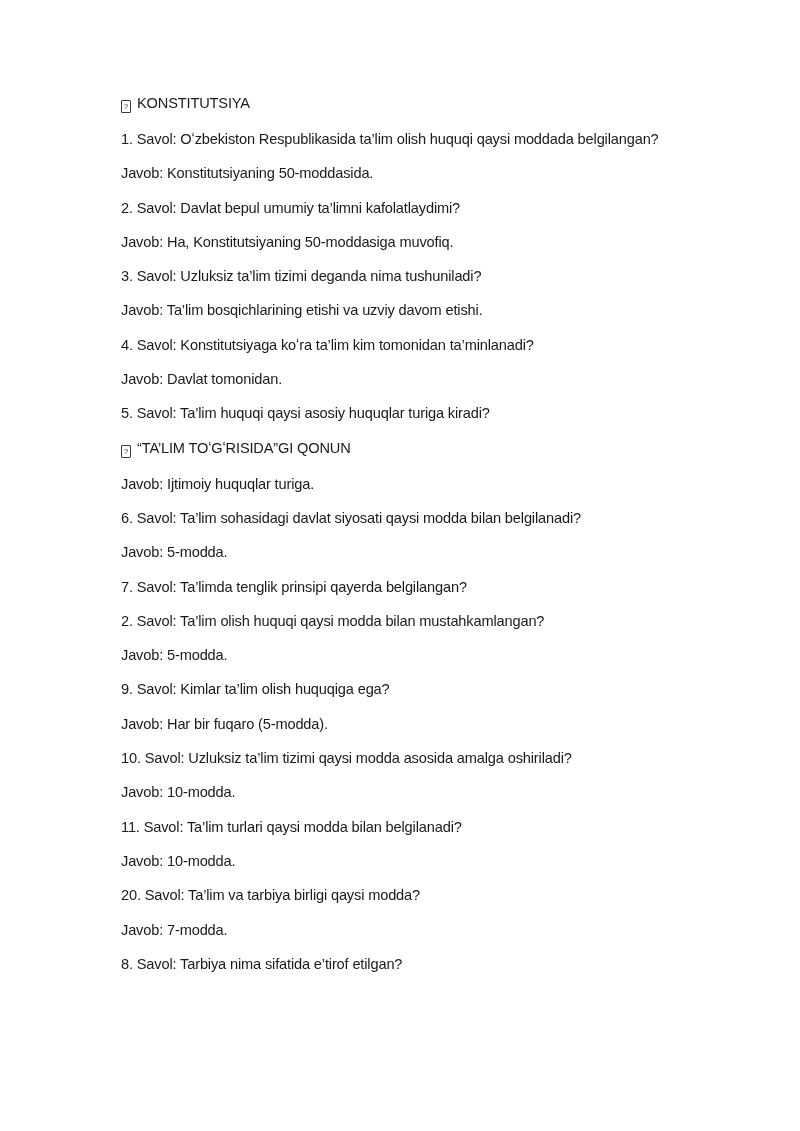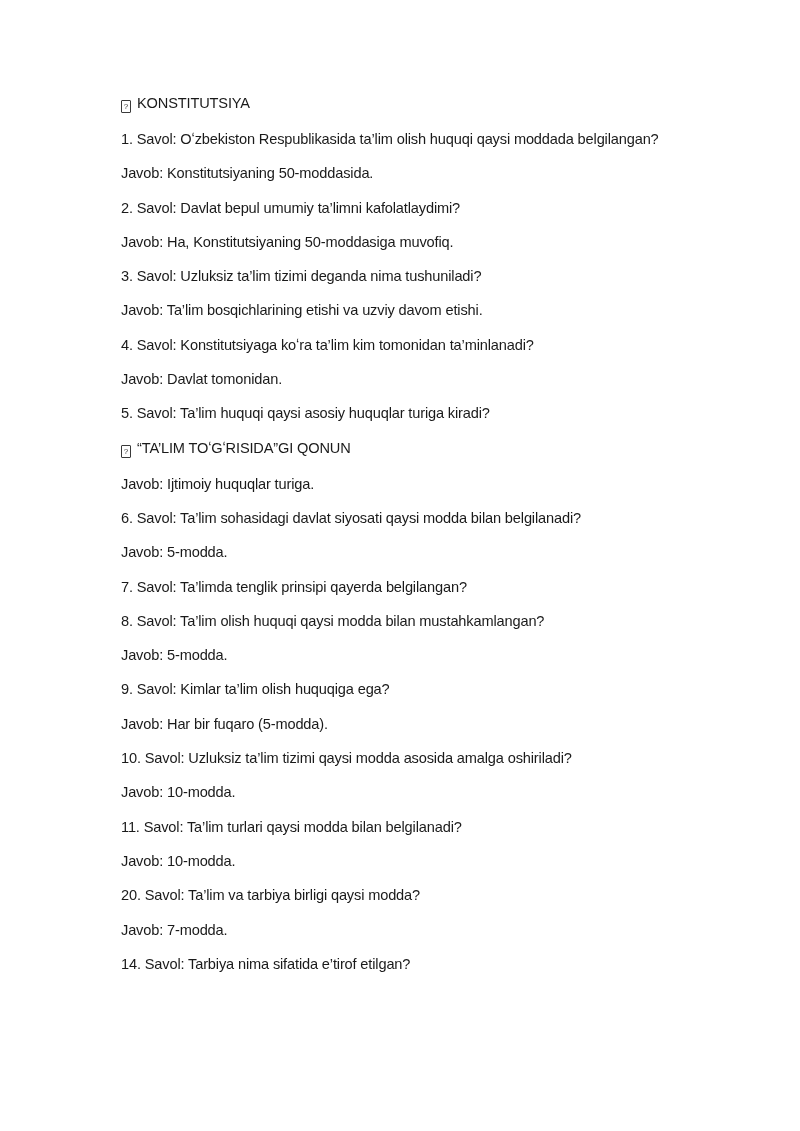--- a/index.html
+++ b/index.html
@@ -57,24 +57,24 @@
     <p class="para question"><span>3. Savol: Uzluksiz ta’lim tizimi deganda nima tushuniladi?</span></p>
     <p class="para answer"><span>Javob: Ta’lim bosqichlarining etishi va uzviy davom etishi.</span></p>
     <p class="para question"><span>4. Savol: Konstitutsiyaga koʻra ta’lim kim tomonidan ta’minlanadi?</span></p>
     <p class="para answer"><span>Javob: Davlat tomonidan.</span></p>
     <p class="para question"><span>5. Savol: Ta’lim huquqi qaysi asosiy huquqlar turiga kiradi?</span></p>
     <p class="para heading"><span class="tofu">?</span><span>“TA’LIM TOʻGʻRISIDA”GI QONUN</span></p>
     <p class="para answer"><span>Javob: Ijtimoiy huquqlar turiga.</span></p>
     <p class="para question"><span>6. Savol: Ta’lim sohasidagi davlat siyosati qaysi modda bilan belgilanadi?</span></p>
     <p class="para answer"><span>Javob: 5-modda.</span></p>
     <p class="para question"><span>7. Savol: Ta’limda tenglik prinsipi qayerda belgilangan?</span></p>
-    <p class="para question"><span>8. Savol: Ta’lim olish huquqi qaysi modda bilan mustahkamlangan?</span></p>
+    <p class="para question"><span>2. Savol: Ta’lim olish huquqi qaysi modda bilan mustahkamlangan?</span></p>
     <p class="para answer"><span>Javob: 5-modda.</span></p>
     <p class="para question"><span>9. Savol: Kimlar ta’lim olish huquqiga ega?</span></p>
     <p class="para answer"><span>Javob: Har bir fuqaro (5-modda).</span></p>
     <p class="para question"><span>10. Savol: Uzluksiz ta’lim tizimi qaysi modda asosida amalga oshiriladi?</span></p>
     <p class="para answer"><span>Javob: 10-modda.</span></p>
     <p class="para question"><span>11. Savol: Ta’lim turlari qaysi modda bilan belgilanadi?</span></p>
     <p class="para answer"><span>Javob: 10-modda.</span></p>
     <p class="para question"><span>20. Savol: Ta’lim va tarbiya birligi qaysi modda?</span></p>
     <p class="para answer"><span>Javob: 7-modda.</span></p>
-    <p class="para question"><span>14. Savol: Tarbiya nima sifatida e’tirof etilgan?</span></p>
+    <p class="para question"><span>8. Savol: Tarbiya nima sifatida e’tirof etilgan?</span></p>
   </div>
 
 </body></html>

